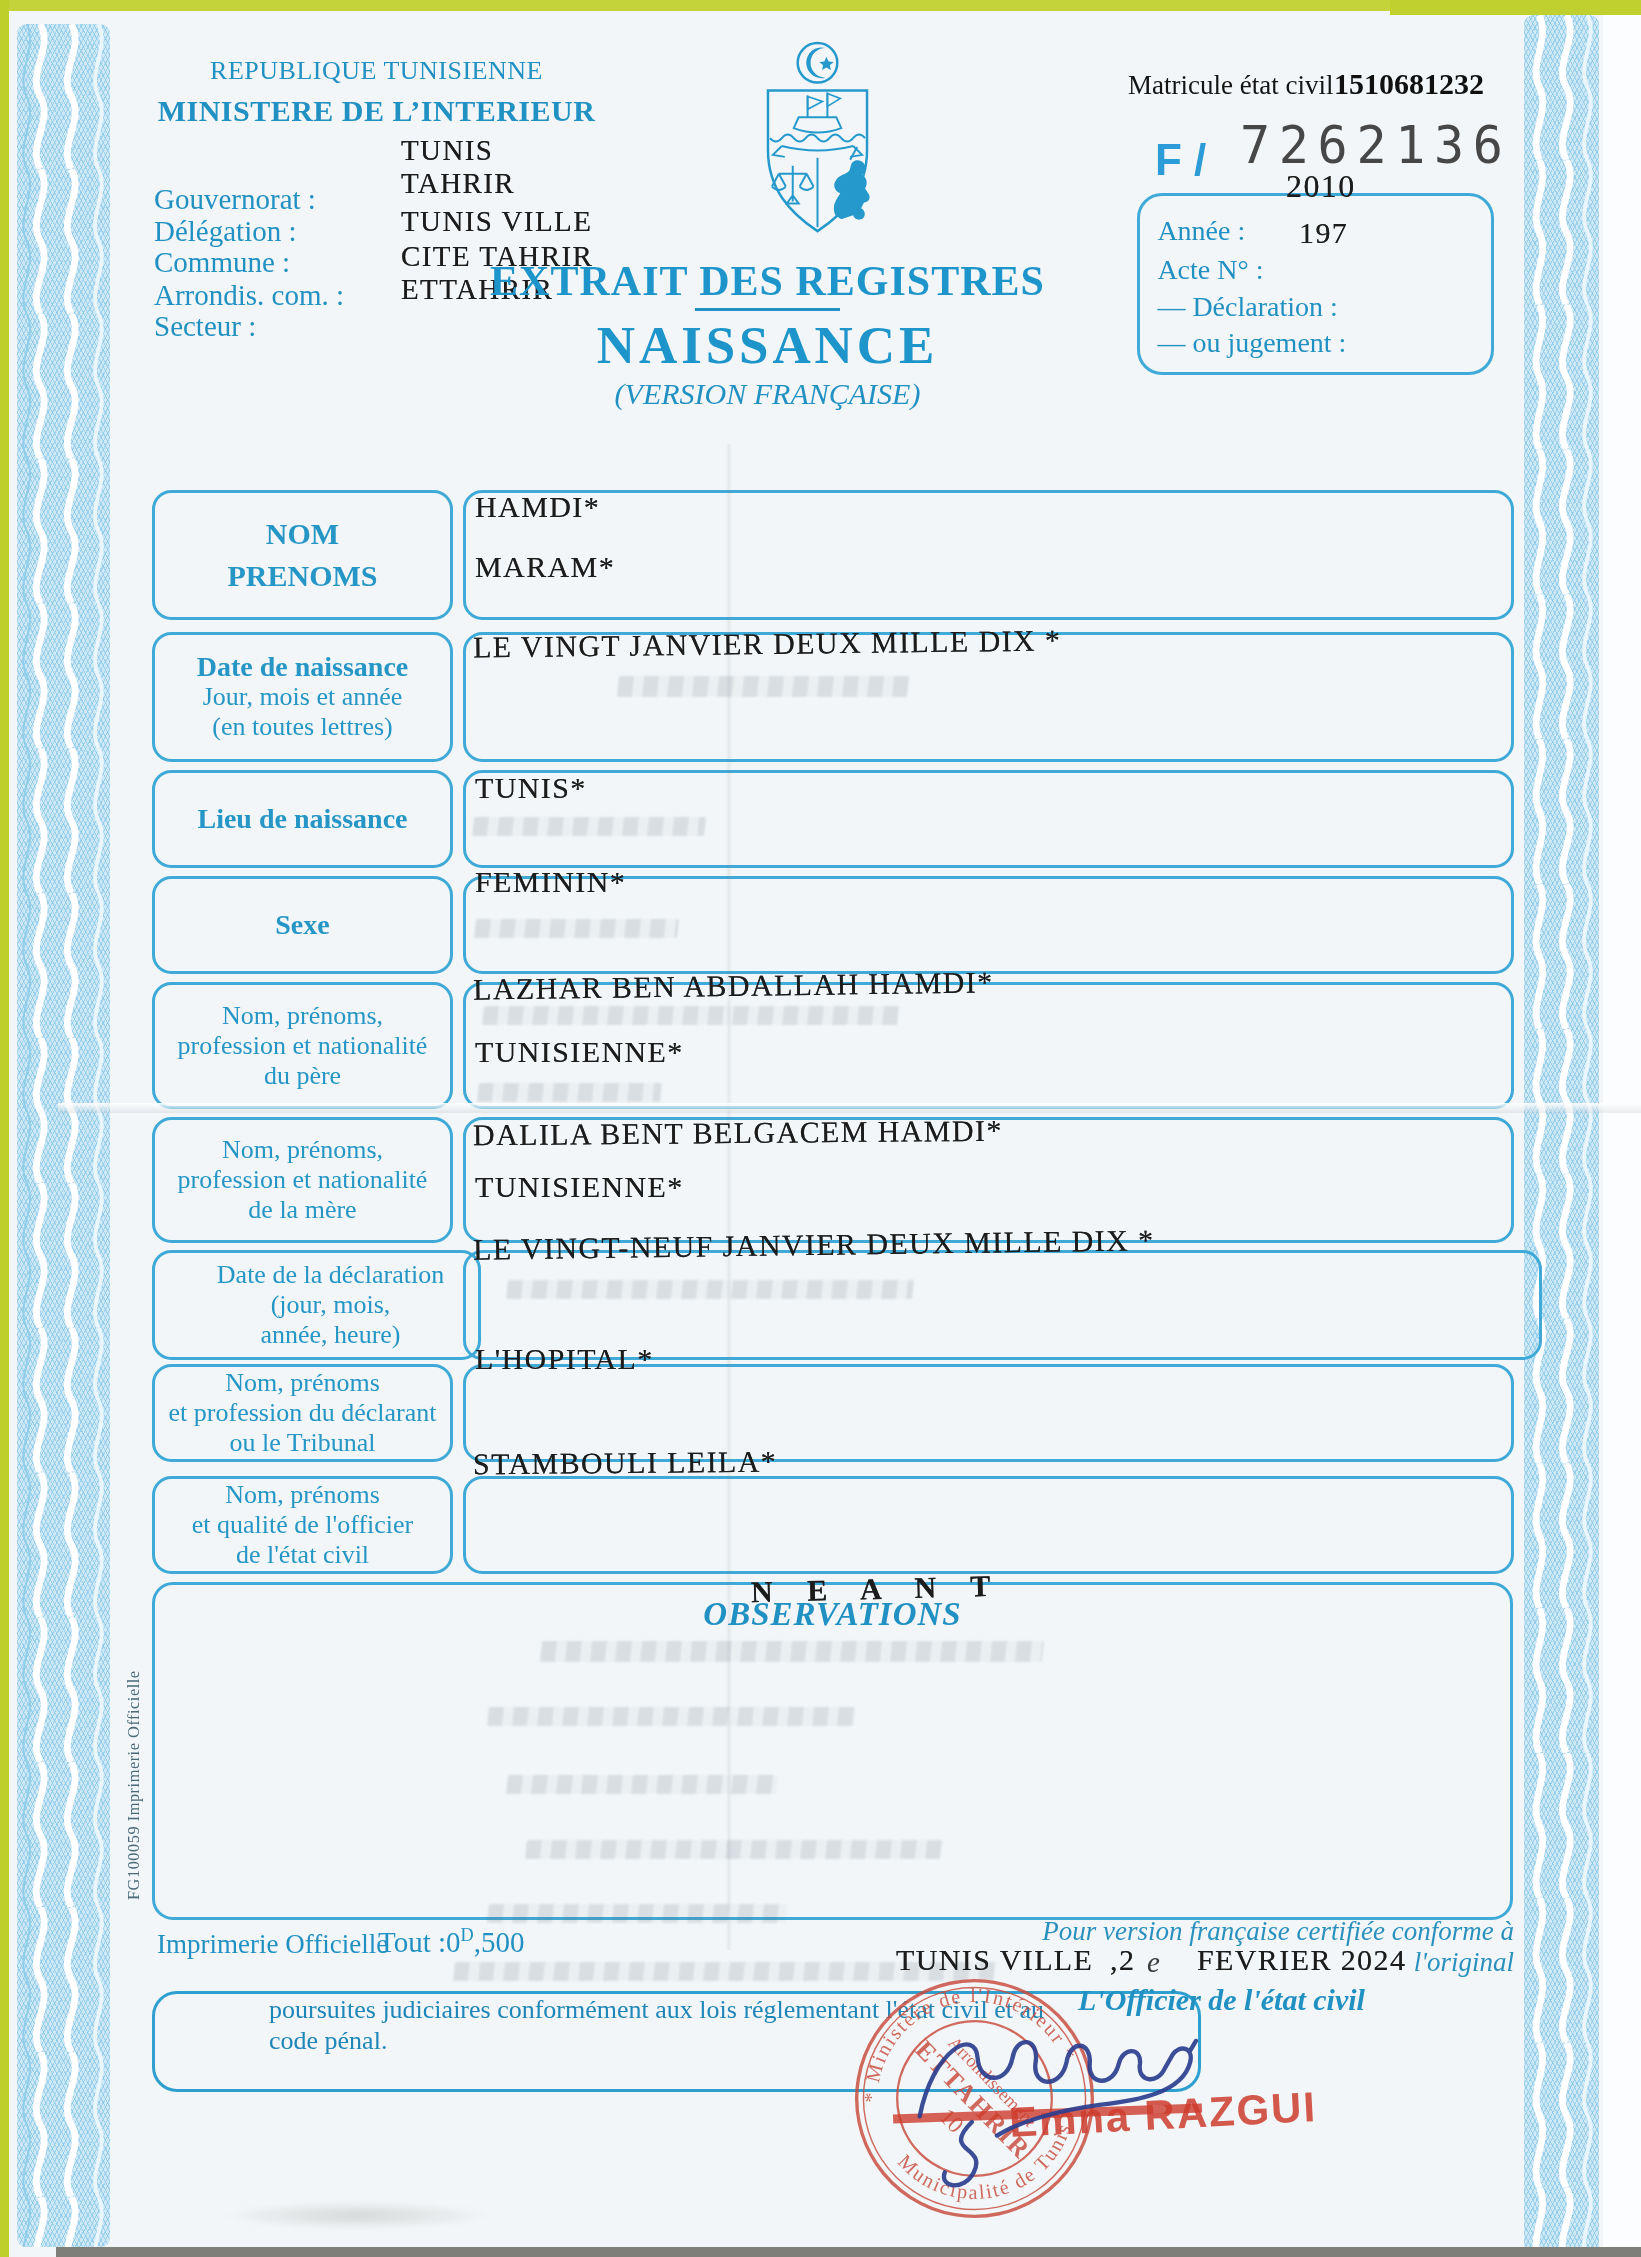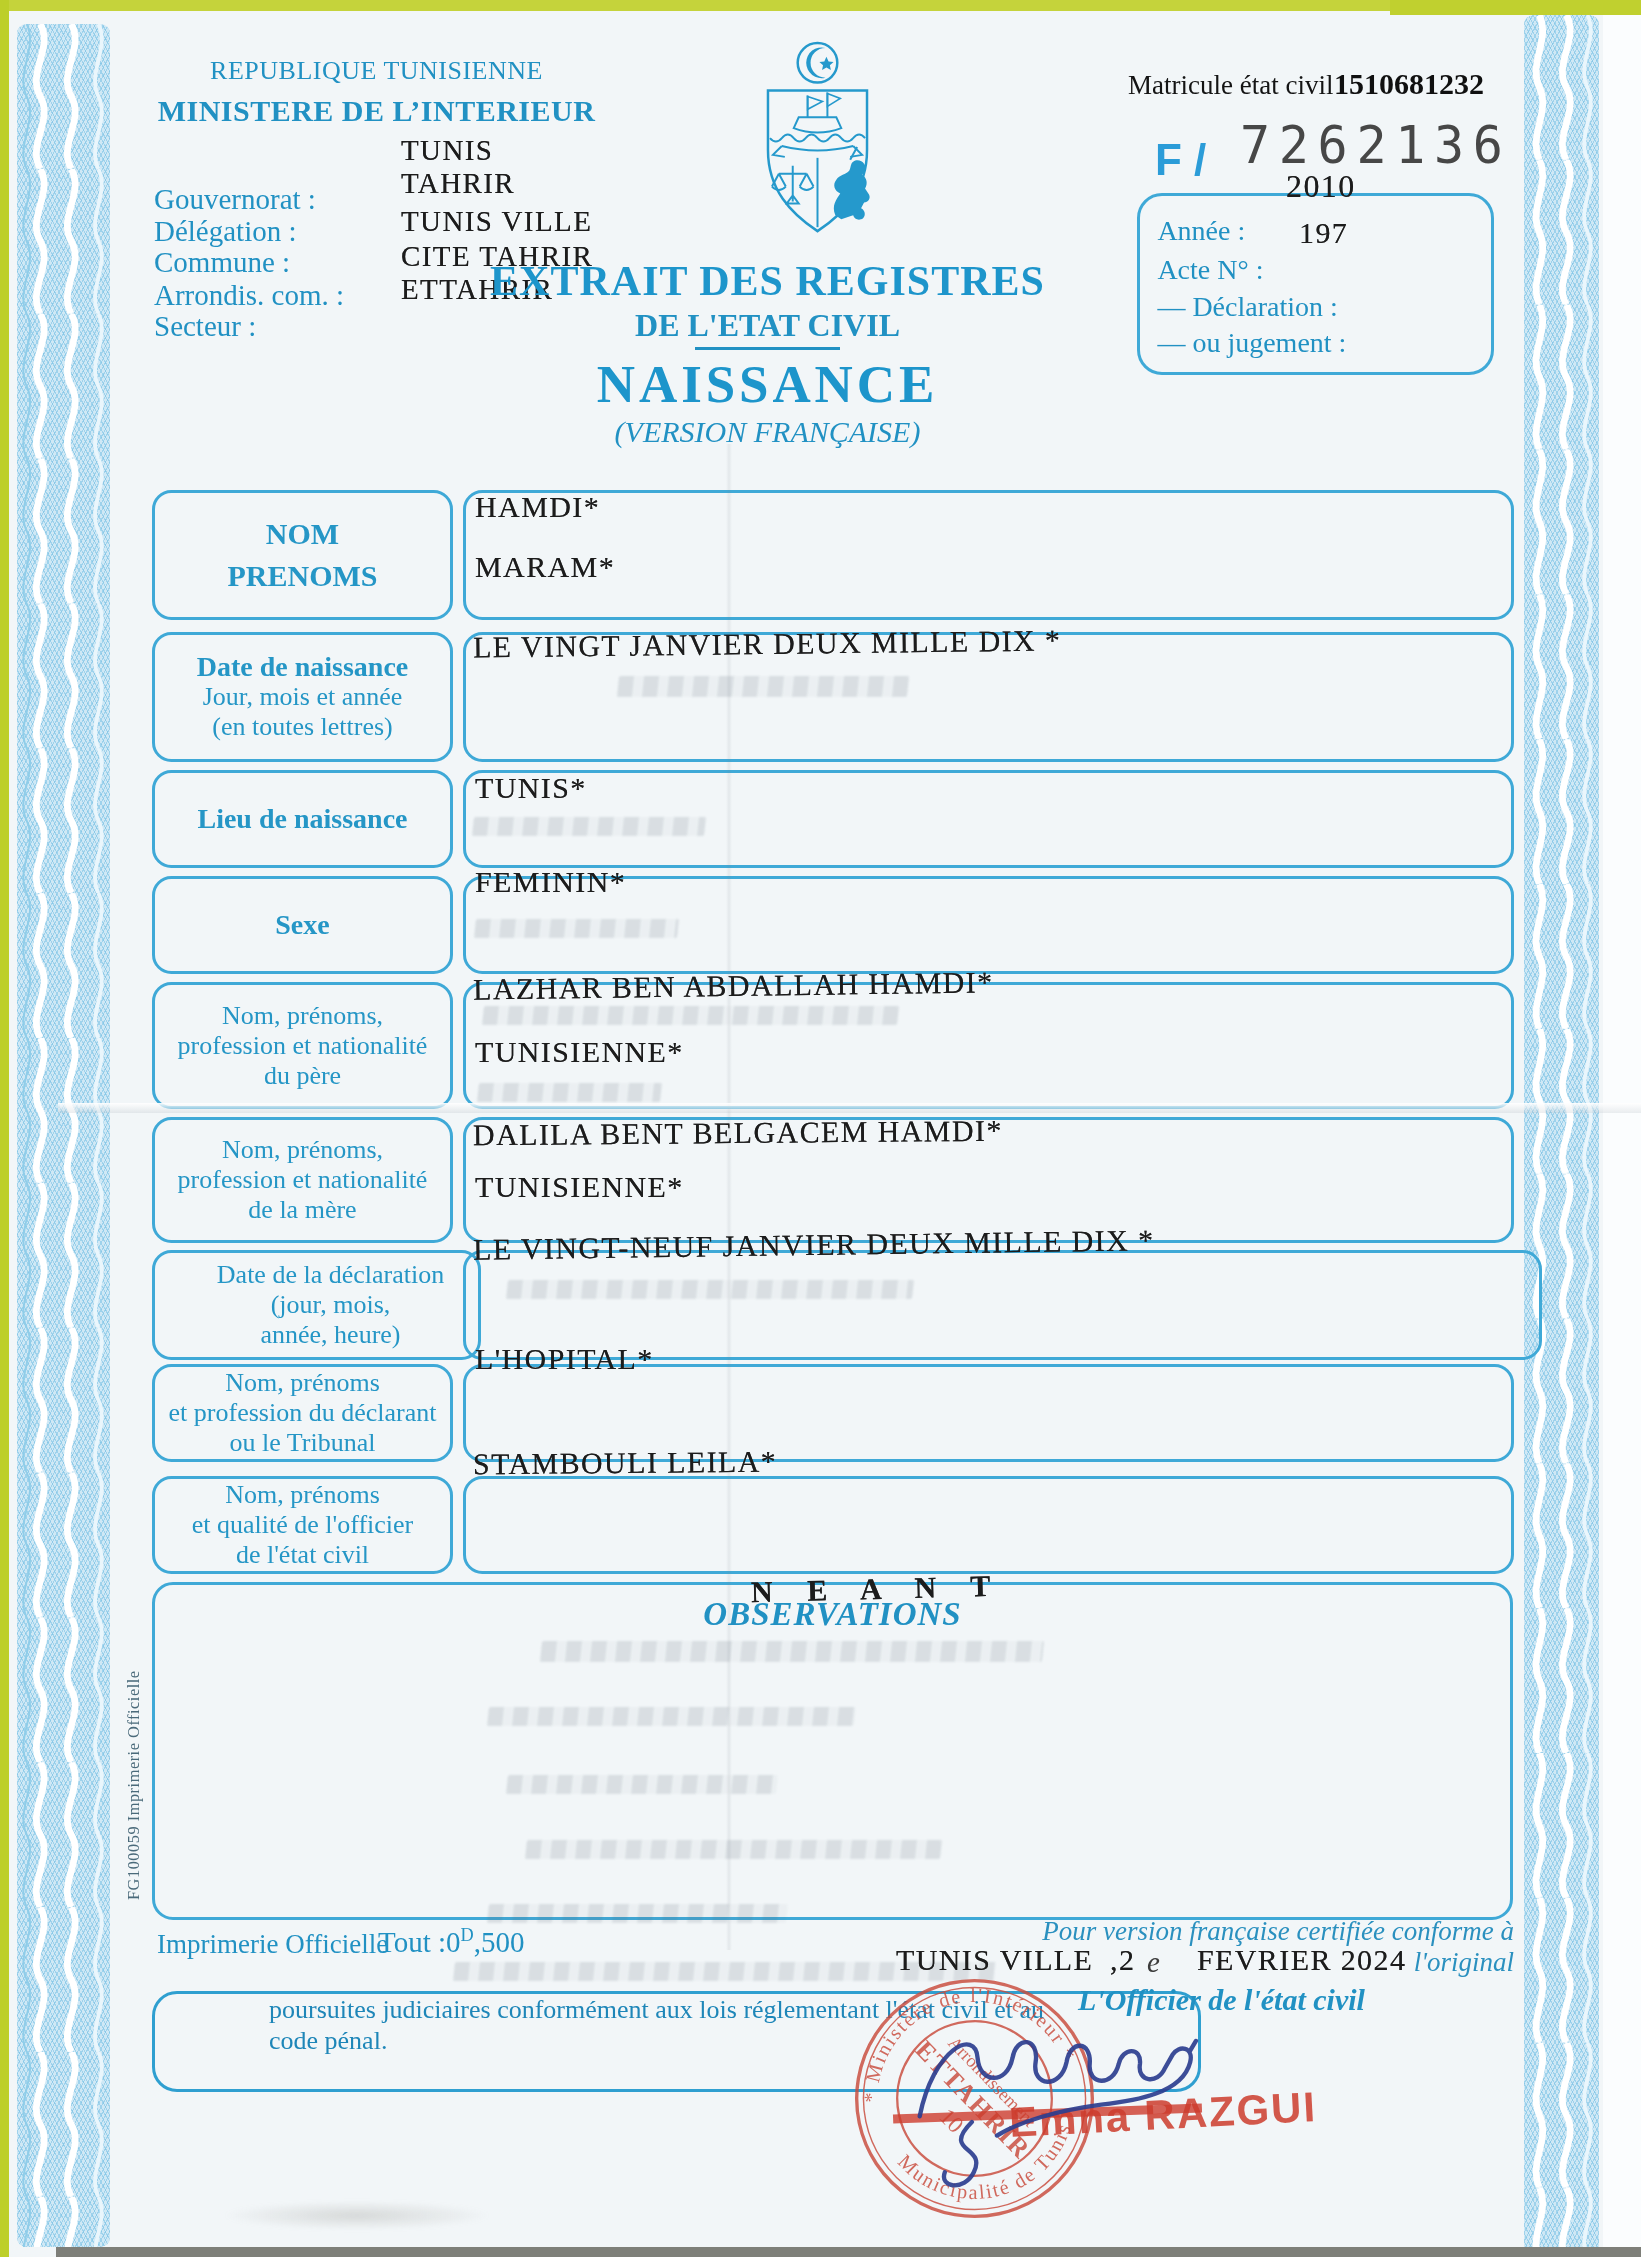--- a/index.html
+++ b/index.html
@@ -186,21 +186,20 @@
       <path d="M34 108 Q70 117 106 108 M34 108 l-9 9 12 2 M106 108 l9 9 -12 2" stroke-width="2"></path>
       <path d="M70 120 V190" stroke-width="2"></path>
       <path d="M45 128 v36 M31 136 h28 M31 136 l-7 13 M31 136 l7 13 M24 149 q7 7 14 0 M59 136 l-7 13 M59 136 l7 13 M52 149 q7 7 14 0 M39 166 h12 l-6 -8 Z" stroke-width="2"></path>
       <path d="M88 178 c-4-10 1-16 5-22 c-6-3 -8-9 -4-14 c3-5 10-5 13-9 c2-3 1-7 4-9 c4-3 9-1 11 2 c3 4 1 8-2 11 c5 3 6 9 3 14 l4 6 c2 4-1 8-5 8 l-3 6 c4 2 5 7 2 10 c-4 3-9 1-10-3 l-12 4 Z" fill="#2599cc" stroke="none"></path>
       <path d="M103 122 l7 -13" stroke-width="2"></path>
     </g>
   </svg>
 
   <div id="titleblock">
     <div id="t1">EXTRAIT DES REGISTRES</div>
-    <div id="t2">DE L'ETAT CIVIL</div>
     <div id="tunder"></div>
     <div id="t3">NAISSANCE</div>
     <div id="t4">(VERSION FRANÇAISE)</div>
   </div>
 
   <span id="matlabel">Matricule état civil</span>
   <span id="matvalue">1510681232</span>
   <span id="fslash">F /</span>
   <span id="serial">7262136</span>
   <span id="yearstamp" class="stampink">2010</span>

